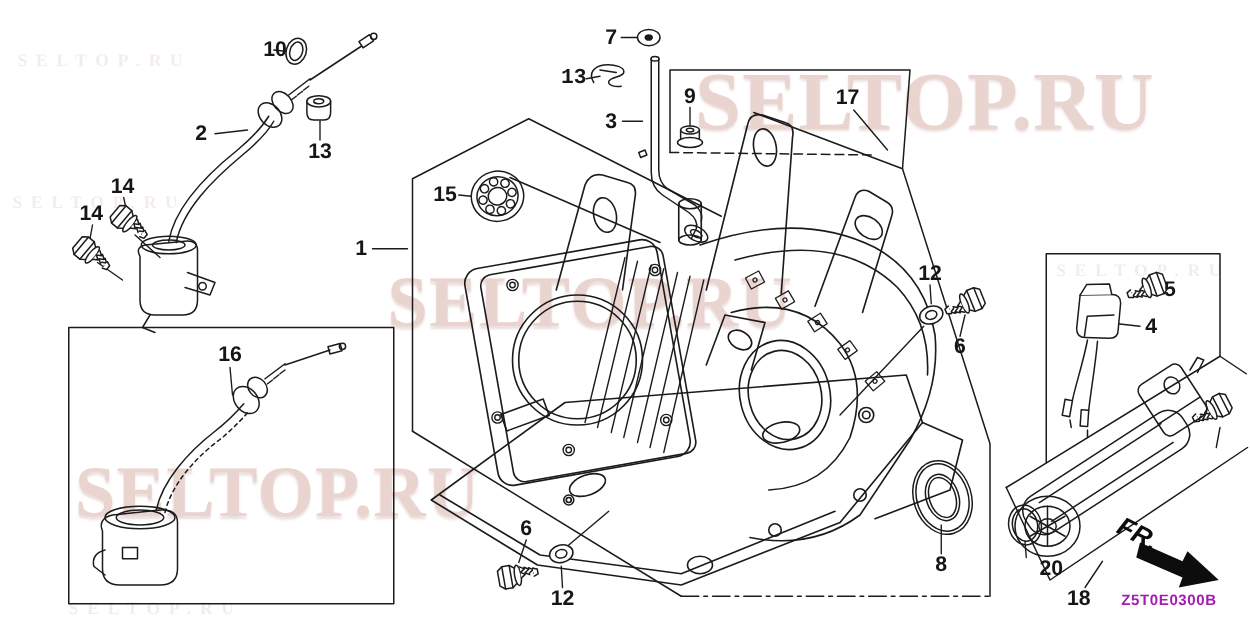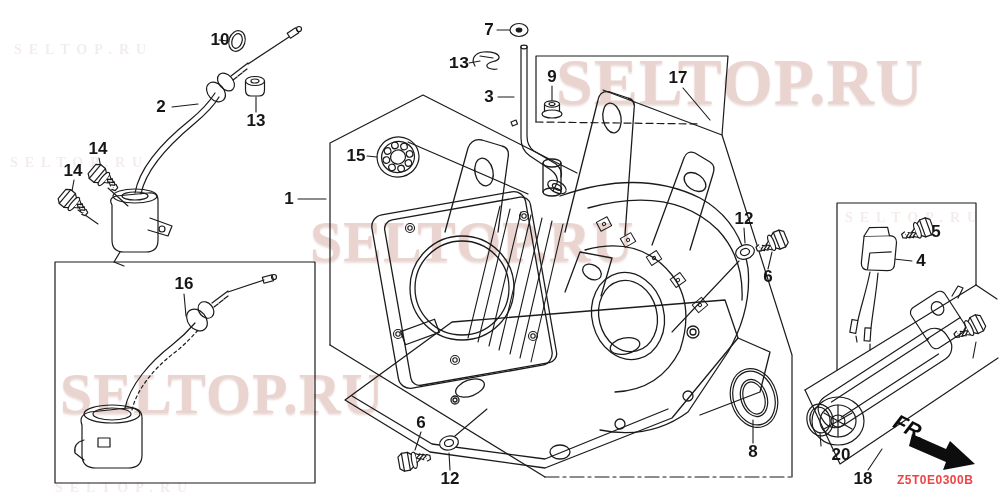--- a/index.html
+++ b/index.html
@@ -13,21 +13,21 @@
   .wm3{left:60px;top:360px;font-size:58px;}
   .faint{position:absolute;color:#d9c3be;opacity:.30;filter:blur(.6px);
          font:bold 14px "Liberation Serif",serif;letter-spacing:7px;z-index:1;}
   .art{z-index:2;}
   #labels{position:absolute;left:0;top:0;width:1000px;height:500px;z-index:3;}
   .part-label{position:absolute;transform:translate(-50%,-50%);
       font:bold 17px "Liberation Sans",sans-serif;color:#161616;}
   .fr{position:absolute;left:893px;top:416px;transform:rotate(27deg);
       font:italic bold 21px "Liberation Sans",sans-serif;color:#0c0c0c;z-index:3;}
   .code{position:absolute;left:897px;top:473px;font:bold 12px "Liberation Sans",sans-serif;
-      letter-spacing:.5px;color:#ef4444;z-index:3;}
+      letter-spacing:.5px;color:#a21caf;z-index:3;}
 </style>
 </head>
 <body>
 
 <div id="canvas">
 
   <div class="wm wm1">SELTOP.RU</div>
   <div class="wm wm2">SELTOP.RU</div>
   <div class="wm wm3">SELTOP.RU</div>
   <div class="faint" style="left:14px;top:42px;">SELTOP.RU</div>

